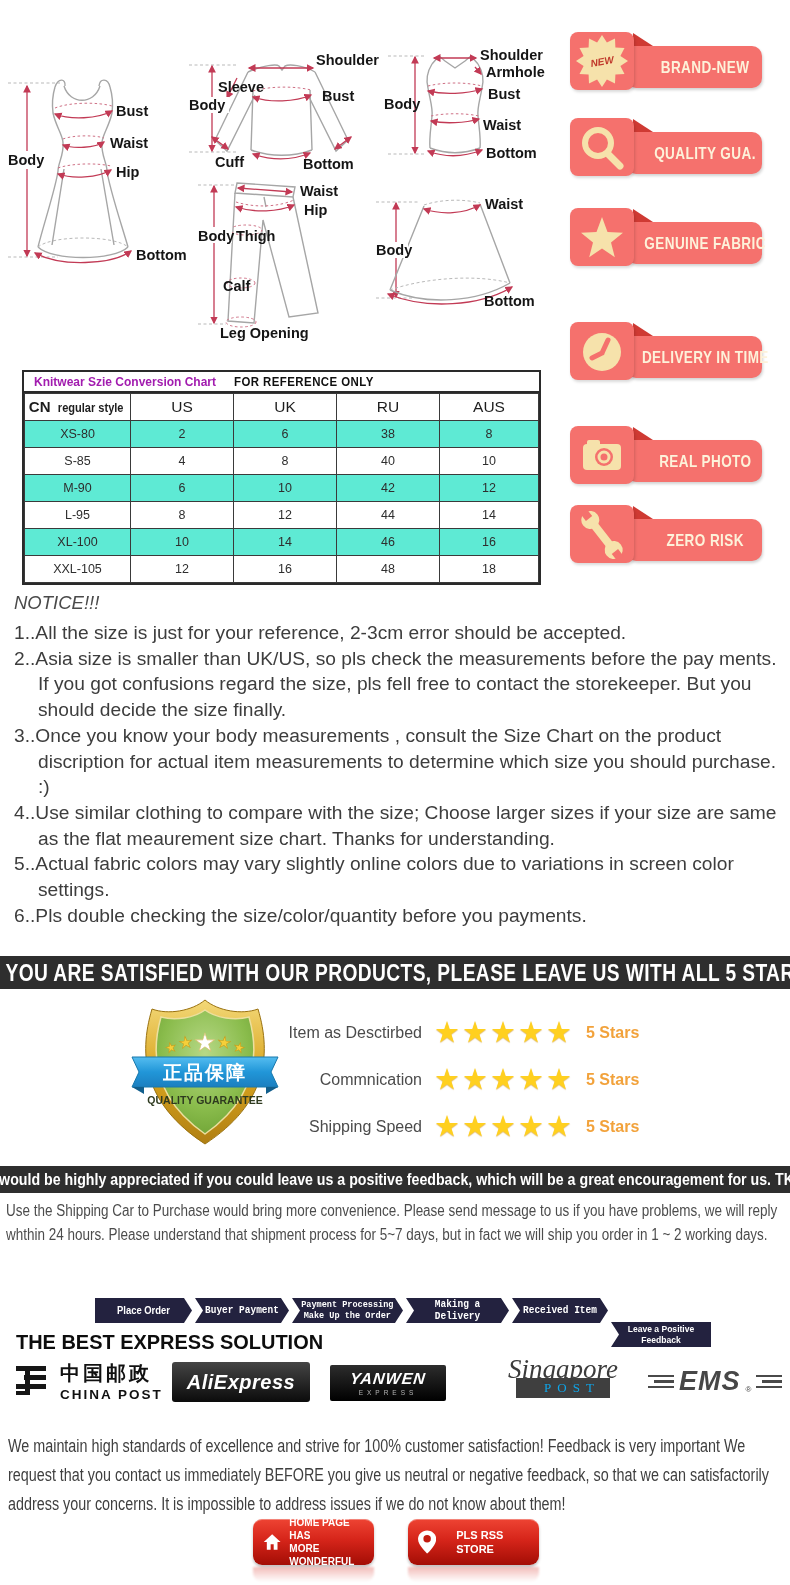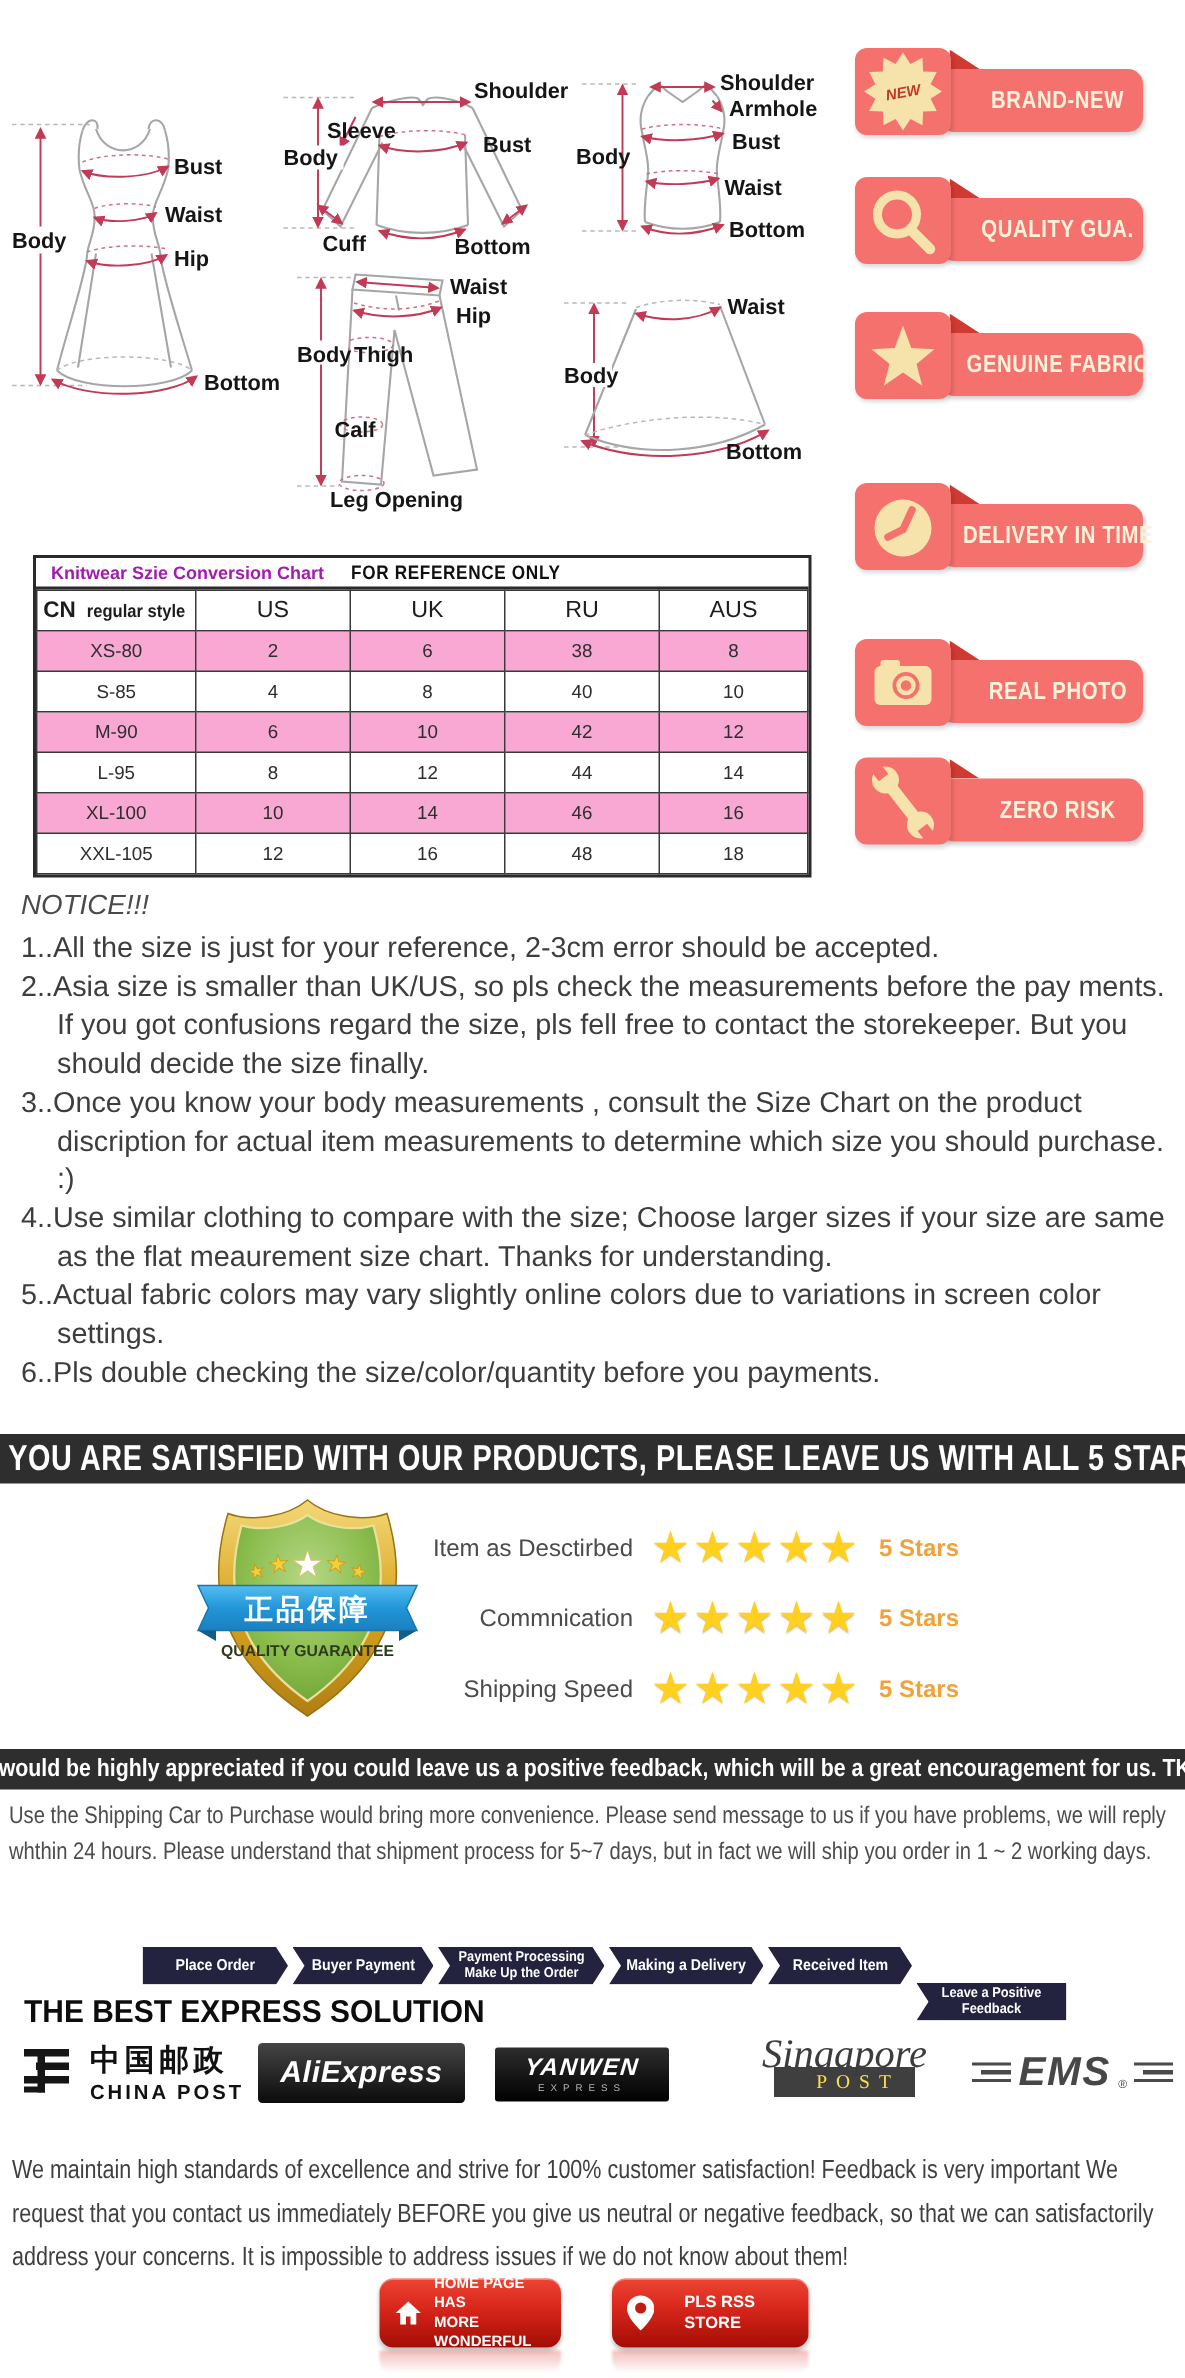--- a/index.html
+++ b/index.html
@@ -34,21 +34,21 @@
   .st-title .t1{font-size:12px;font-weight:700;color:#a21caf;}
   .st-title .t2{font-size:13px;font-weight:800;color:#101010;margin-left:18px;
                 display:inline-block;transform:scaleX(.88);transform-origin:0 50%;letter-spacing:.5px;}
   .size-table table{border-collapse:collapse;width:100%;}
   .size-table td,.size-table th{border:1px solid #3a3a3a;text-align:center;padding:0;}
   .size-table th{height:26px;font-size:15.5px;font-weight:400;color:#1d1d1d;}
   .size-table th.cnth{font-weight:700;}
   .cnbig{font-size:15px;font-weight:800;}
   .cnsmall{font-size:12px;font-weight:700;display:inline-block;transform:scaleX(.92);}
   .size-table td{height:26px;font-size:12.5px;color:#2e2e2e;}
-  .size-table tr.shade td{background:#f9a8d4;}
+  .size-table tr.shade td{background:#5eead4;}
 
   
   .notice{position:absolute;left:14px;top:592px;width:766px;color:#3d3d3d;}
   .notice-h{font-size:18.5px;font-style:italic;color:#4a4a4a;margin-bottom:6px;}
   .notice-item{font-size:19.2px;line-height:25.7px;padding-left:24px;text-indent:-24px;}
 
   
   .banner{position:absolute;left:0;width:790px;background:#2e2e2e;color:#fff;
           display:flex;align-items:center;justify-content:center;}
   .banner>span{display:inline-block;white-space:nowrap;font-weight:800;}
@@ -70,42 +70,42 @@
                  line-height:24px;color:#4c4c4c;transform:scaleX(.842);transform-origin:0 0;}
   .satisfaction{position:absolute;left:8px;top:1432px;width:948px;font-size:17.5px;font-weight:500;
                 line-height:29px;color:#3f3f3f;transform:scaleX(.82);transform-origin:0 0;}
 
   
   .flow{position:absolute;left:95px;top:1298px;width:616px;height:25px;display:flex;gap:3px;}
   .flow-seg{background:#23223f;color:#fff;display:flex;align-items:center;justify-content:center;height:25px;}
   .flow-seg span{display:inline-block;font-size:10.5px;font-weight:700;line-height:1.08;
                  text-align:center;white-space:pre-line;transform:scaleX(.9);}
   .seg-first{clip-path:polygon(0 0,calc(100% - 8px) 0,100% 50%,calc(100% - 8px) 100%,0 100%);}
-  .seg-mid{clip-path:polygon(0 0,calc(100% - 8px) 0,100% 50%,calc(100% - 8px) 100%,0 100%,8px 50%);}
+  .seg-mid{clip-path:polygon(0 0,calc(100% - 8px) 0,100% 50%,calc(100% - 8px) 100%,0 100%,8px 50%);font-family:Liberation Mono, monospace;}
   .seg-last{clip-path:polygon(0 0,100% 0,100% 100%,0 100%,8px 50%);margin-top:24px;}
 
   
   .express-h{position:absolute;left:16px;top:1330px;font-size:21px;font-weight:800;color:#0d0d0d;
              transform:scaleX(.95);transform-origin:0 0;white-space:nowrap;}
   .logos{position:absolute;left:0;top:1356px;width:630px;height:52px;}
   .cpost{position:absolute;left:14px;top:4px;display:flex;align-items:center;gap:8px;}
   .cpost-cn{font-size:20px;font-weight:700;color:#111;letter-spacing:3px;white-space:nowrap;}
   .cpost-en{font-size:13.5px;font-weight:800;color:#111;letter-spacing:2px;}
   .alibox{position:absolute;left:172px;top:6px;width:138px;height:40px;border-radius:3px;
           background:linear-gradient(180deg,#454545,#0b0b0b);display:flex;align-items:center;justify-content:center;}
   .alibox span{color:#fff;font-size:20px;font-weight:800;font-style:italic;letter-spacing:.5px;}
   .yanbox{position:absolute;left:330px;top:9px;width:116px;height:36px;border-radius:2px;
           background:linear-gradient(180deg,#2d2d2d,#000);display:flex;flex-direction:column;
           align-items:center;justify-content:center;}
   .yanbox .y1{color:#fff;font-size:16px;font-weight:900;font-style:italic;letter-spacing:1px;transform:skewX(-6deg);}
   .yanbox .y2{color:#b5b5b5;font-size:6.5px;letter-spacing:4px;margin-top:1px;}
   .sgpost{position:absolute;left:488px;top:0px;width:150px;text-align:center;}
   .sg-script{font-family:"Liberation Serif","DejaVu Serif",serif;font-style:italic;font-size:27px;
              color:#3c3c3c;line-height:26px;}
-  .sg-box{margin:-4px auto 0;width:94px;height:20px;background:#3f3f3f;color:#fde047;
+  .sg-box{margin:-4px auto 0;width:94px;height:20px;background:#3f3f3f;color:#0ea5e9;
           font-family:"Liberation Serif","DejaVu Serif",serif;font-size:13px;letter-spacing:6px;
           display:flex;align-items:center;justify-content:center;padding-left:18px;box-sizing:border-box;}
   .ems{position:absolute;left:648px;top:10px;display:flex;align-items:center;gap:5px;color:#474747;}
   .ems-lines{display:flex;flex-direction:column;gap:3px;}
   .ems-lines i{display:block;width:26px;height:2.5px;background:#4a4a4a;}
   .ems-lines i:nth-child(2){width:20px;align-self:flex-end;}
   .ems-main{font-size:27px;font-weight:900;font-style:italic;letter-spacing:1px;}
   .ems-reg{font-size:8px;align-self:flex-end;margin-bottom:3px;}
 
   

